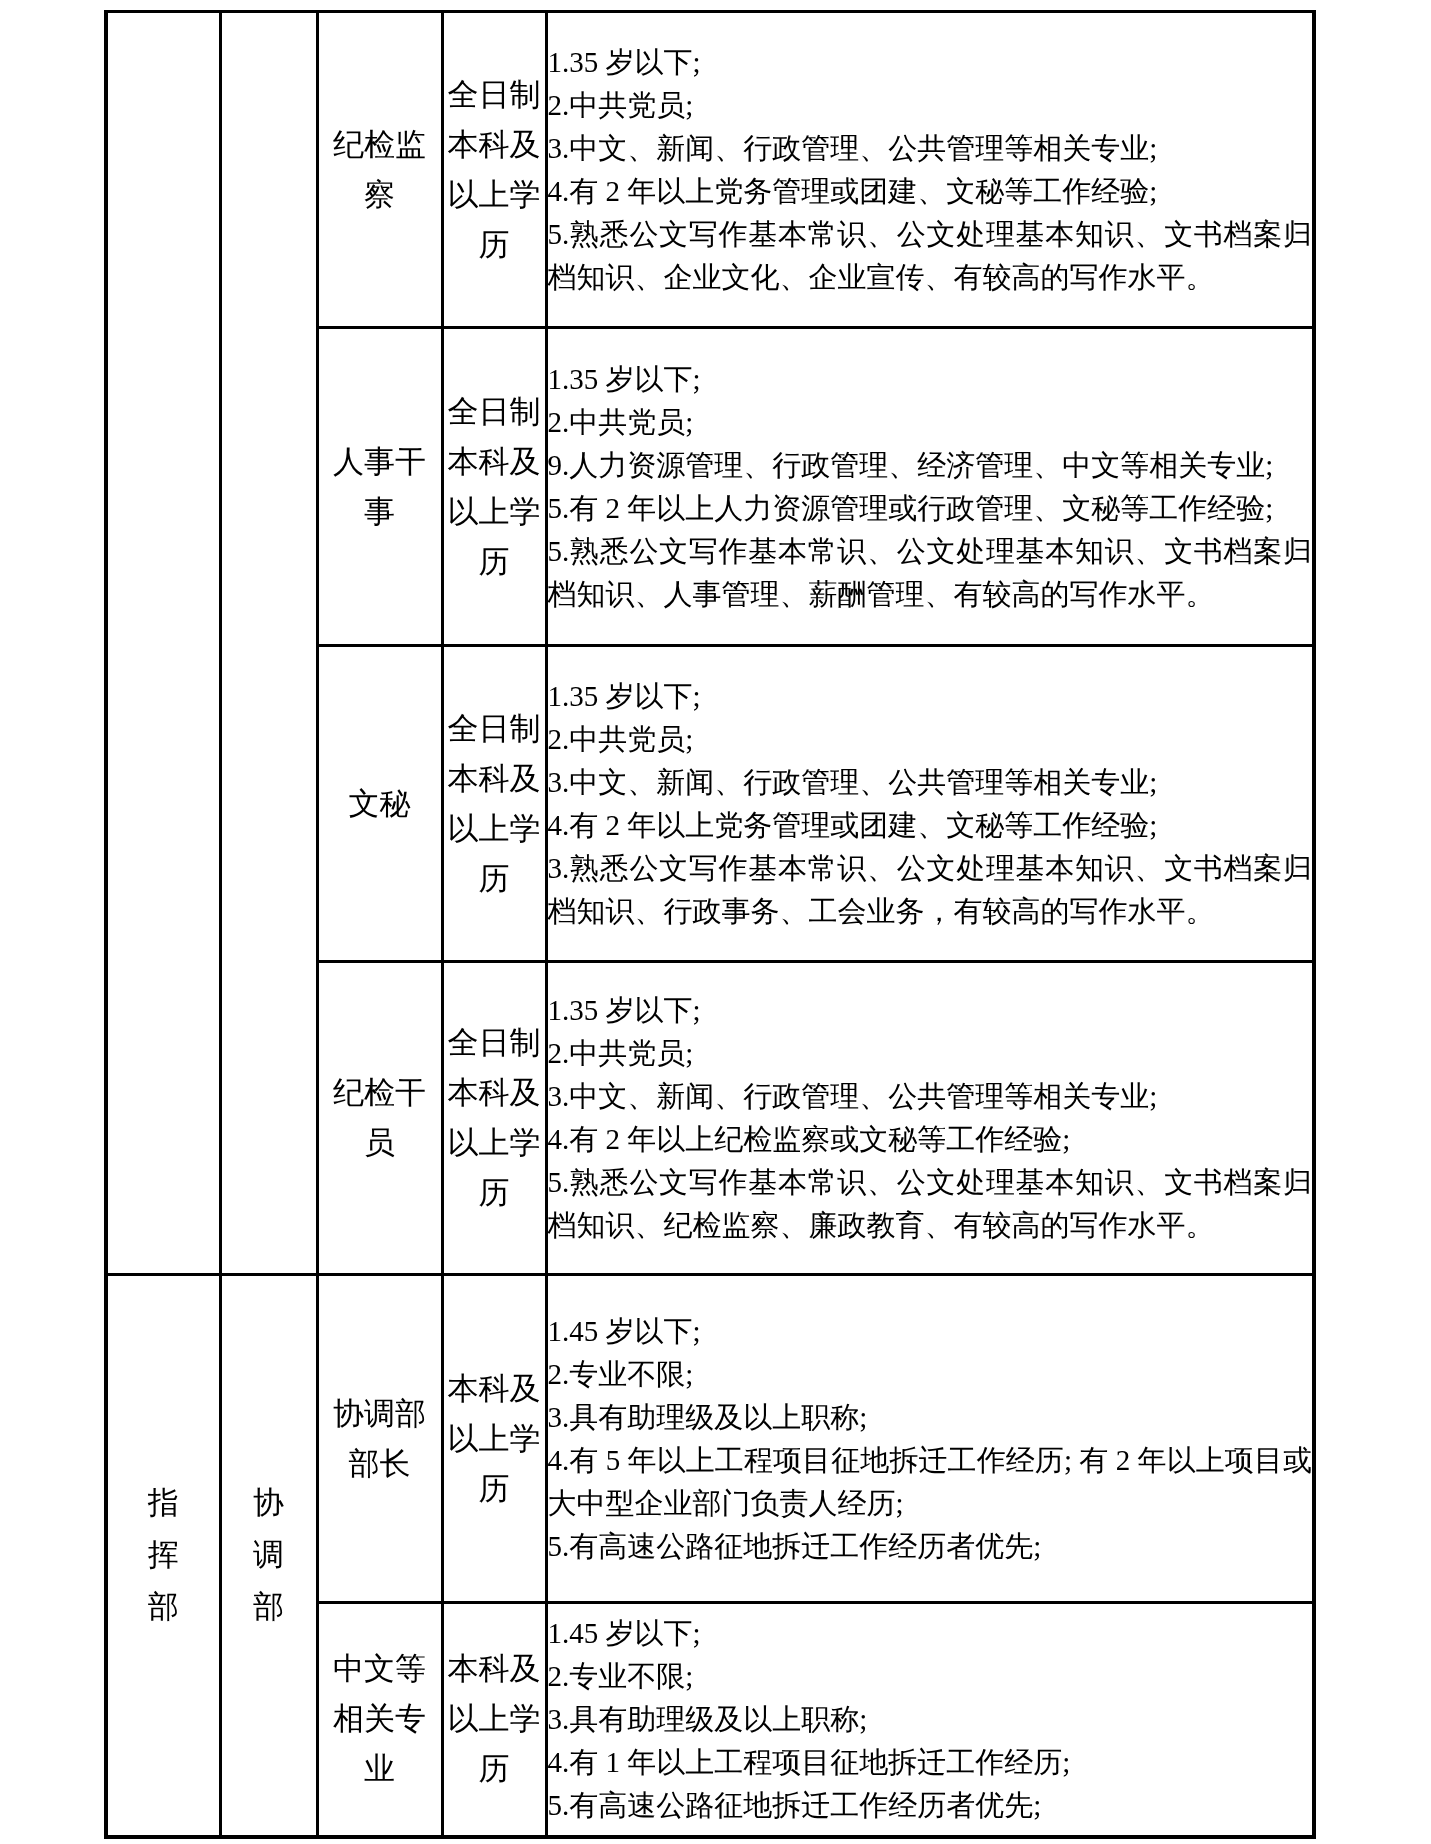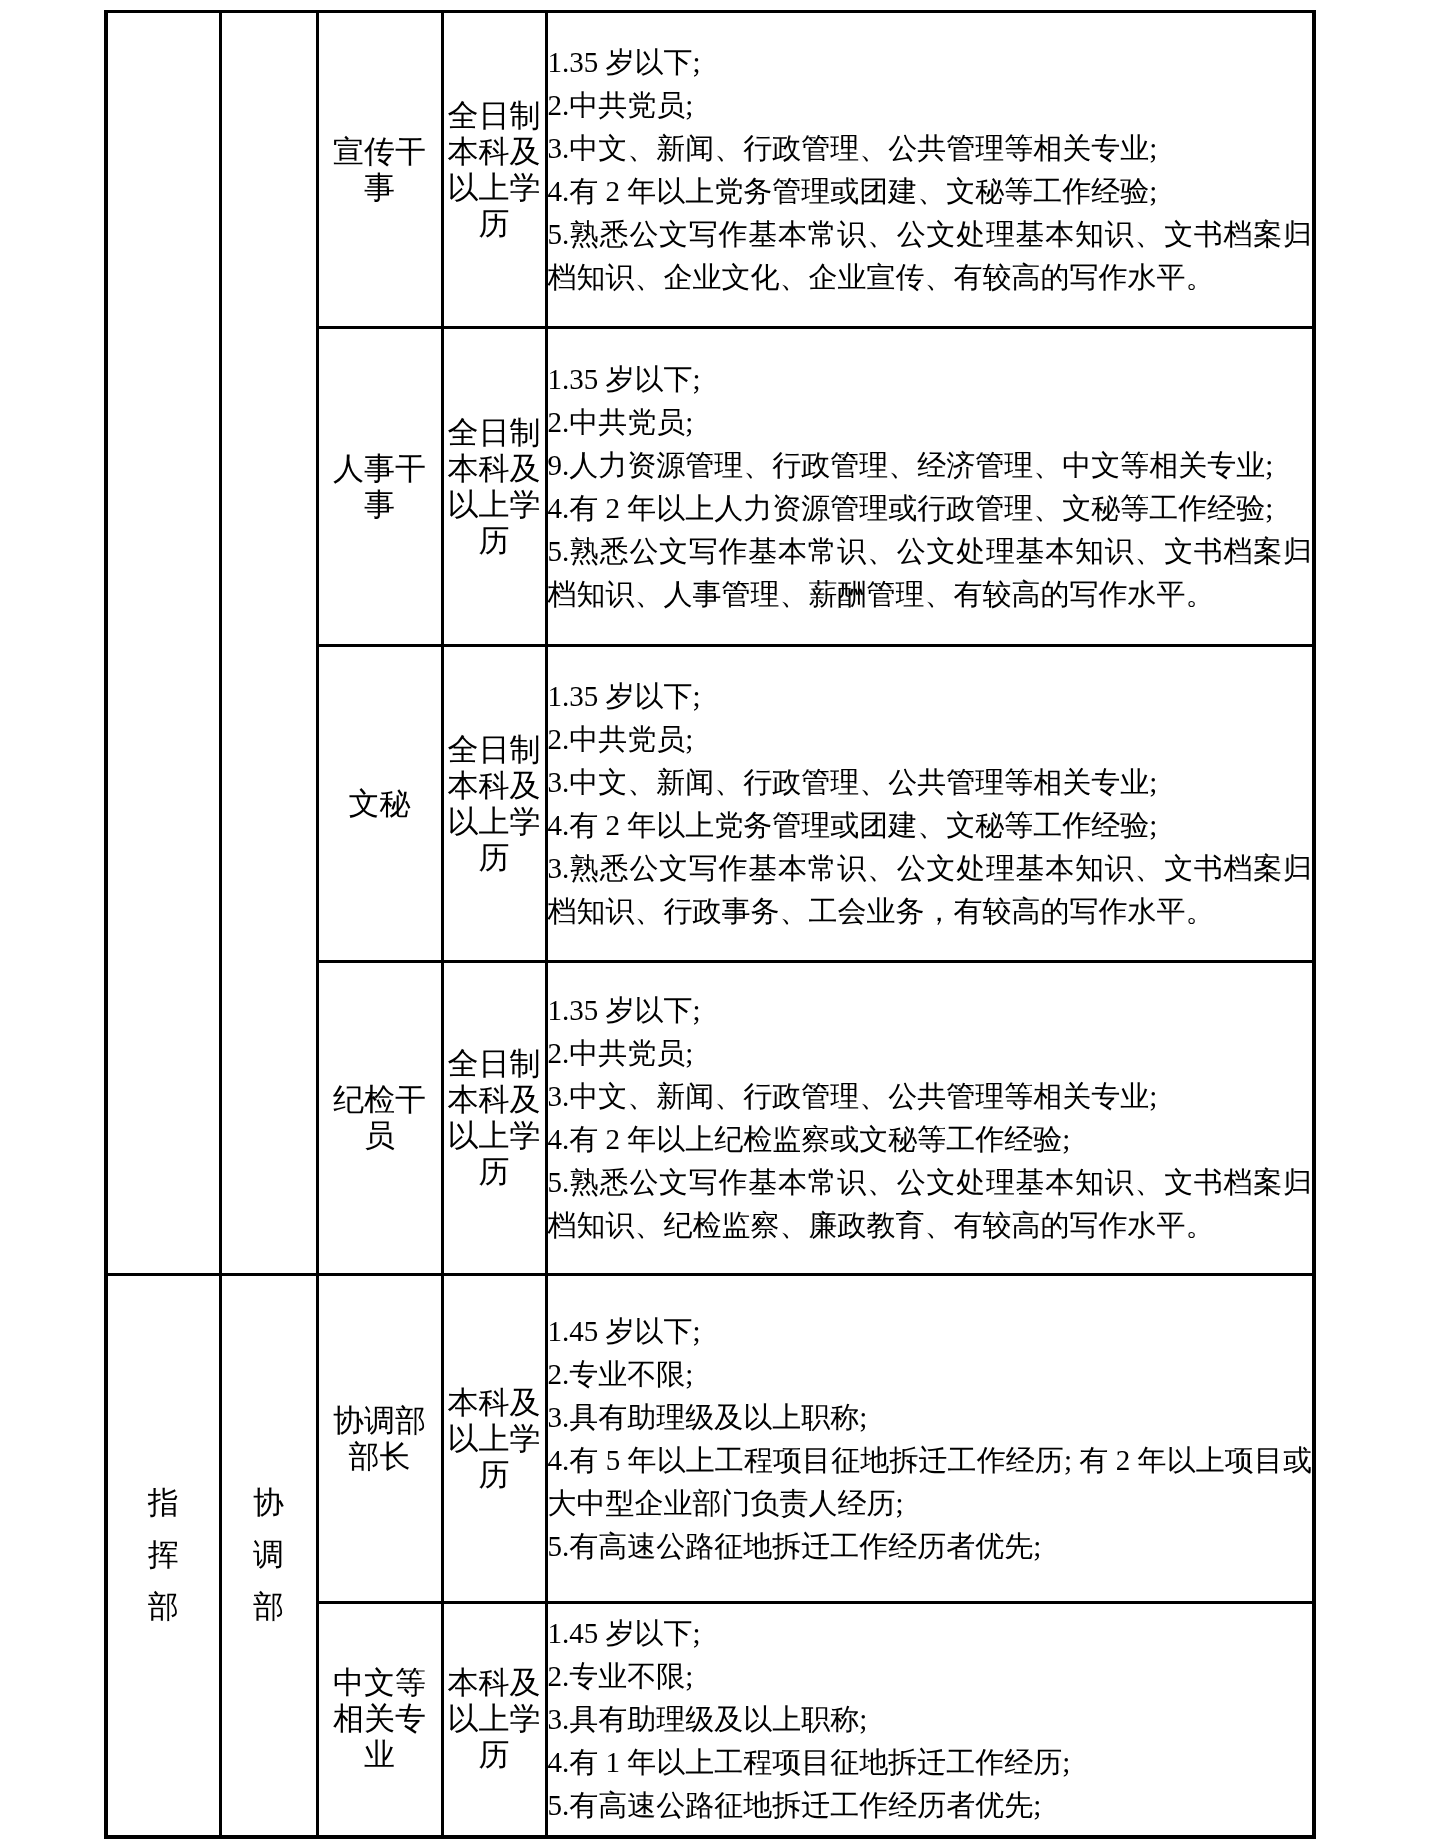--- a/index.html
+++ b/index.html
@@ -41,21 +41,21 @@
   .vtext {
     width: 1.15em;
     margin: 0 auto;
     word-break: break-all;
     line-height: 52px;
     font-family: Liberation Serif, serif;
   }
   td.pos, td.edu {
     text-align: center;
     font-size: 31px;
-    line-height: 36px;
+    line-height: 50px;
     word-break: break-all;
     padding: 2px 3px;
   }
   td.req {
     font-size: 29px;
     line-height: 43px;
     padding: 4px 12px 4px 14px;
     margin-left: 8px;
   }
   td.req p {
@@ -78,38 +78,38 @@
     </colgroup>
     <tbody>
 
       <tr class="r1">
         <td class="dept" rowspan="4">
           <div class="vtext"></div>
         </td>
         <td class="subdept" rowspan="4">
           <div class="vtext"></div>
         </td>
-        <td class="pos">宣传干事</td>
+        <td class="pos">纪检监察</td>
         <td class="edu">全日制本科及以上学历</td>
         <td class="req">
           <p>1.35 岁以下;</p>
           <p>2.中共党员;</p>
           <p>3.中文、新闻、行政管理、公共管理等相关专业;</p>
           <p>4.有 2 年以上党务管理或团建、文秘等工作经验;</p>
           <p>5.熟悉公文写作基本常识、公文处理基本知识、文书档案归档知识、企业文化、企业宣传、有较高的写作水平。</p>
         </td>
       </tr>
       <tr class="r2">
         <td class="pos">人事干事</td>
         <td class="edu">全日制本科及以上学历</td>
         <td class="req">
           <p>1.35 岁以下;</p>
           <p>2.中共党员;</p>
           <p>9.人力资源管理、行政管理、经济管理、中文等相关专业;</p>
-          <p>4.有 2 年以上人力资源管理或行政管理、文秘等工作经验;</p>
+          <p>5.有 2 年以上人力资源管理或行政管理、文秘等工作经验;</p>
           <p>5.熟悉公文写作基本常识、公文处理基本知识、文书档案归档知识、人事管理、薪酬管理、有较高的写作水平。</p>
         </td>
       </tr>
       <tr class="r3">
         <td class="pos">文秘</td>
         <td class="edu">全日制本科及以上学历</td>
         <td class="req">
           <p>1.35 岁以下;</p>
           <p>2.中共党员;</p>
           <p>3.中文、新闻、行政管理、公共管理等相关专业;</p>

